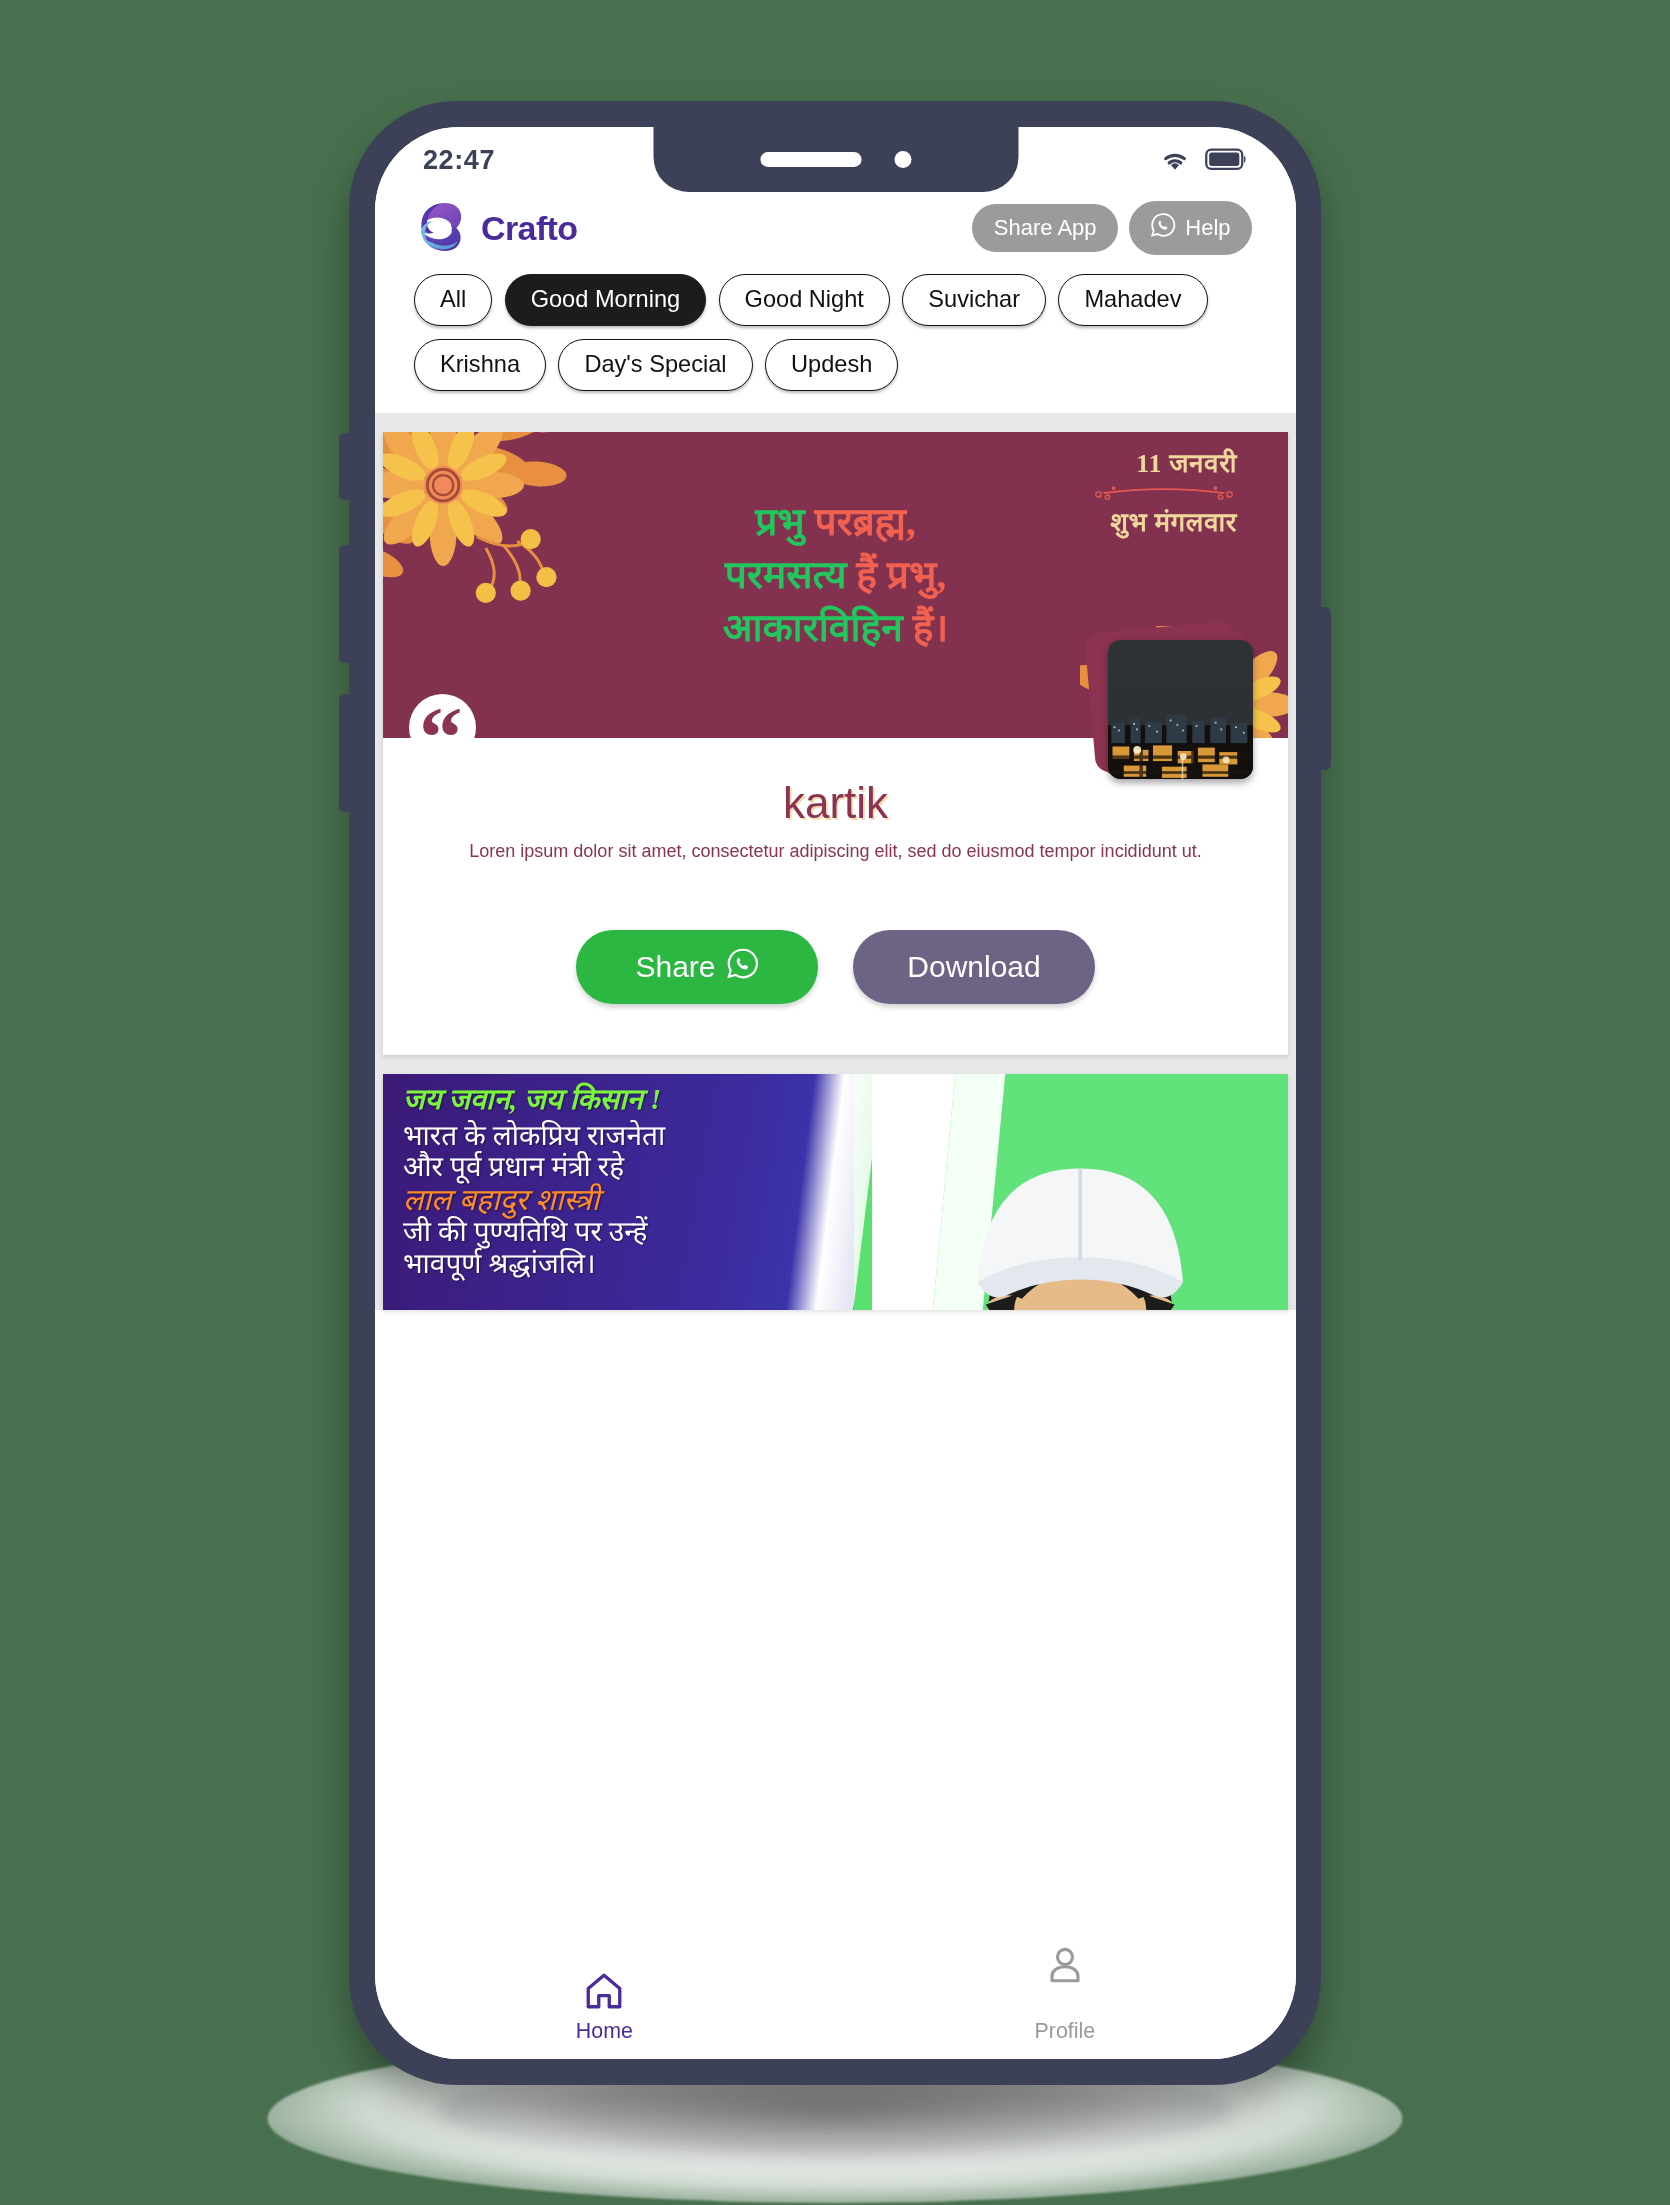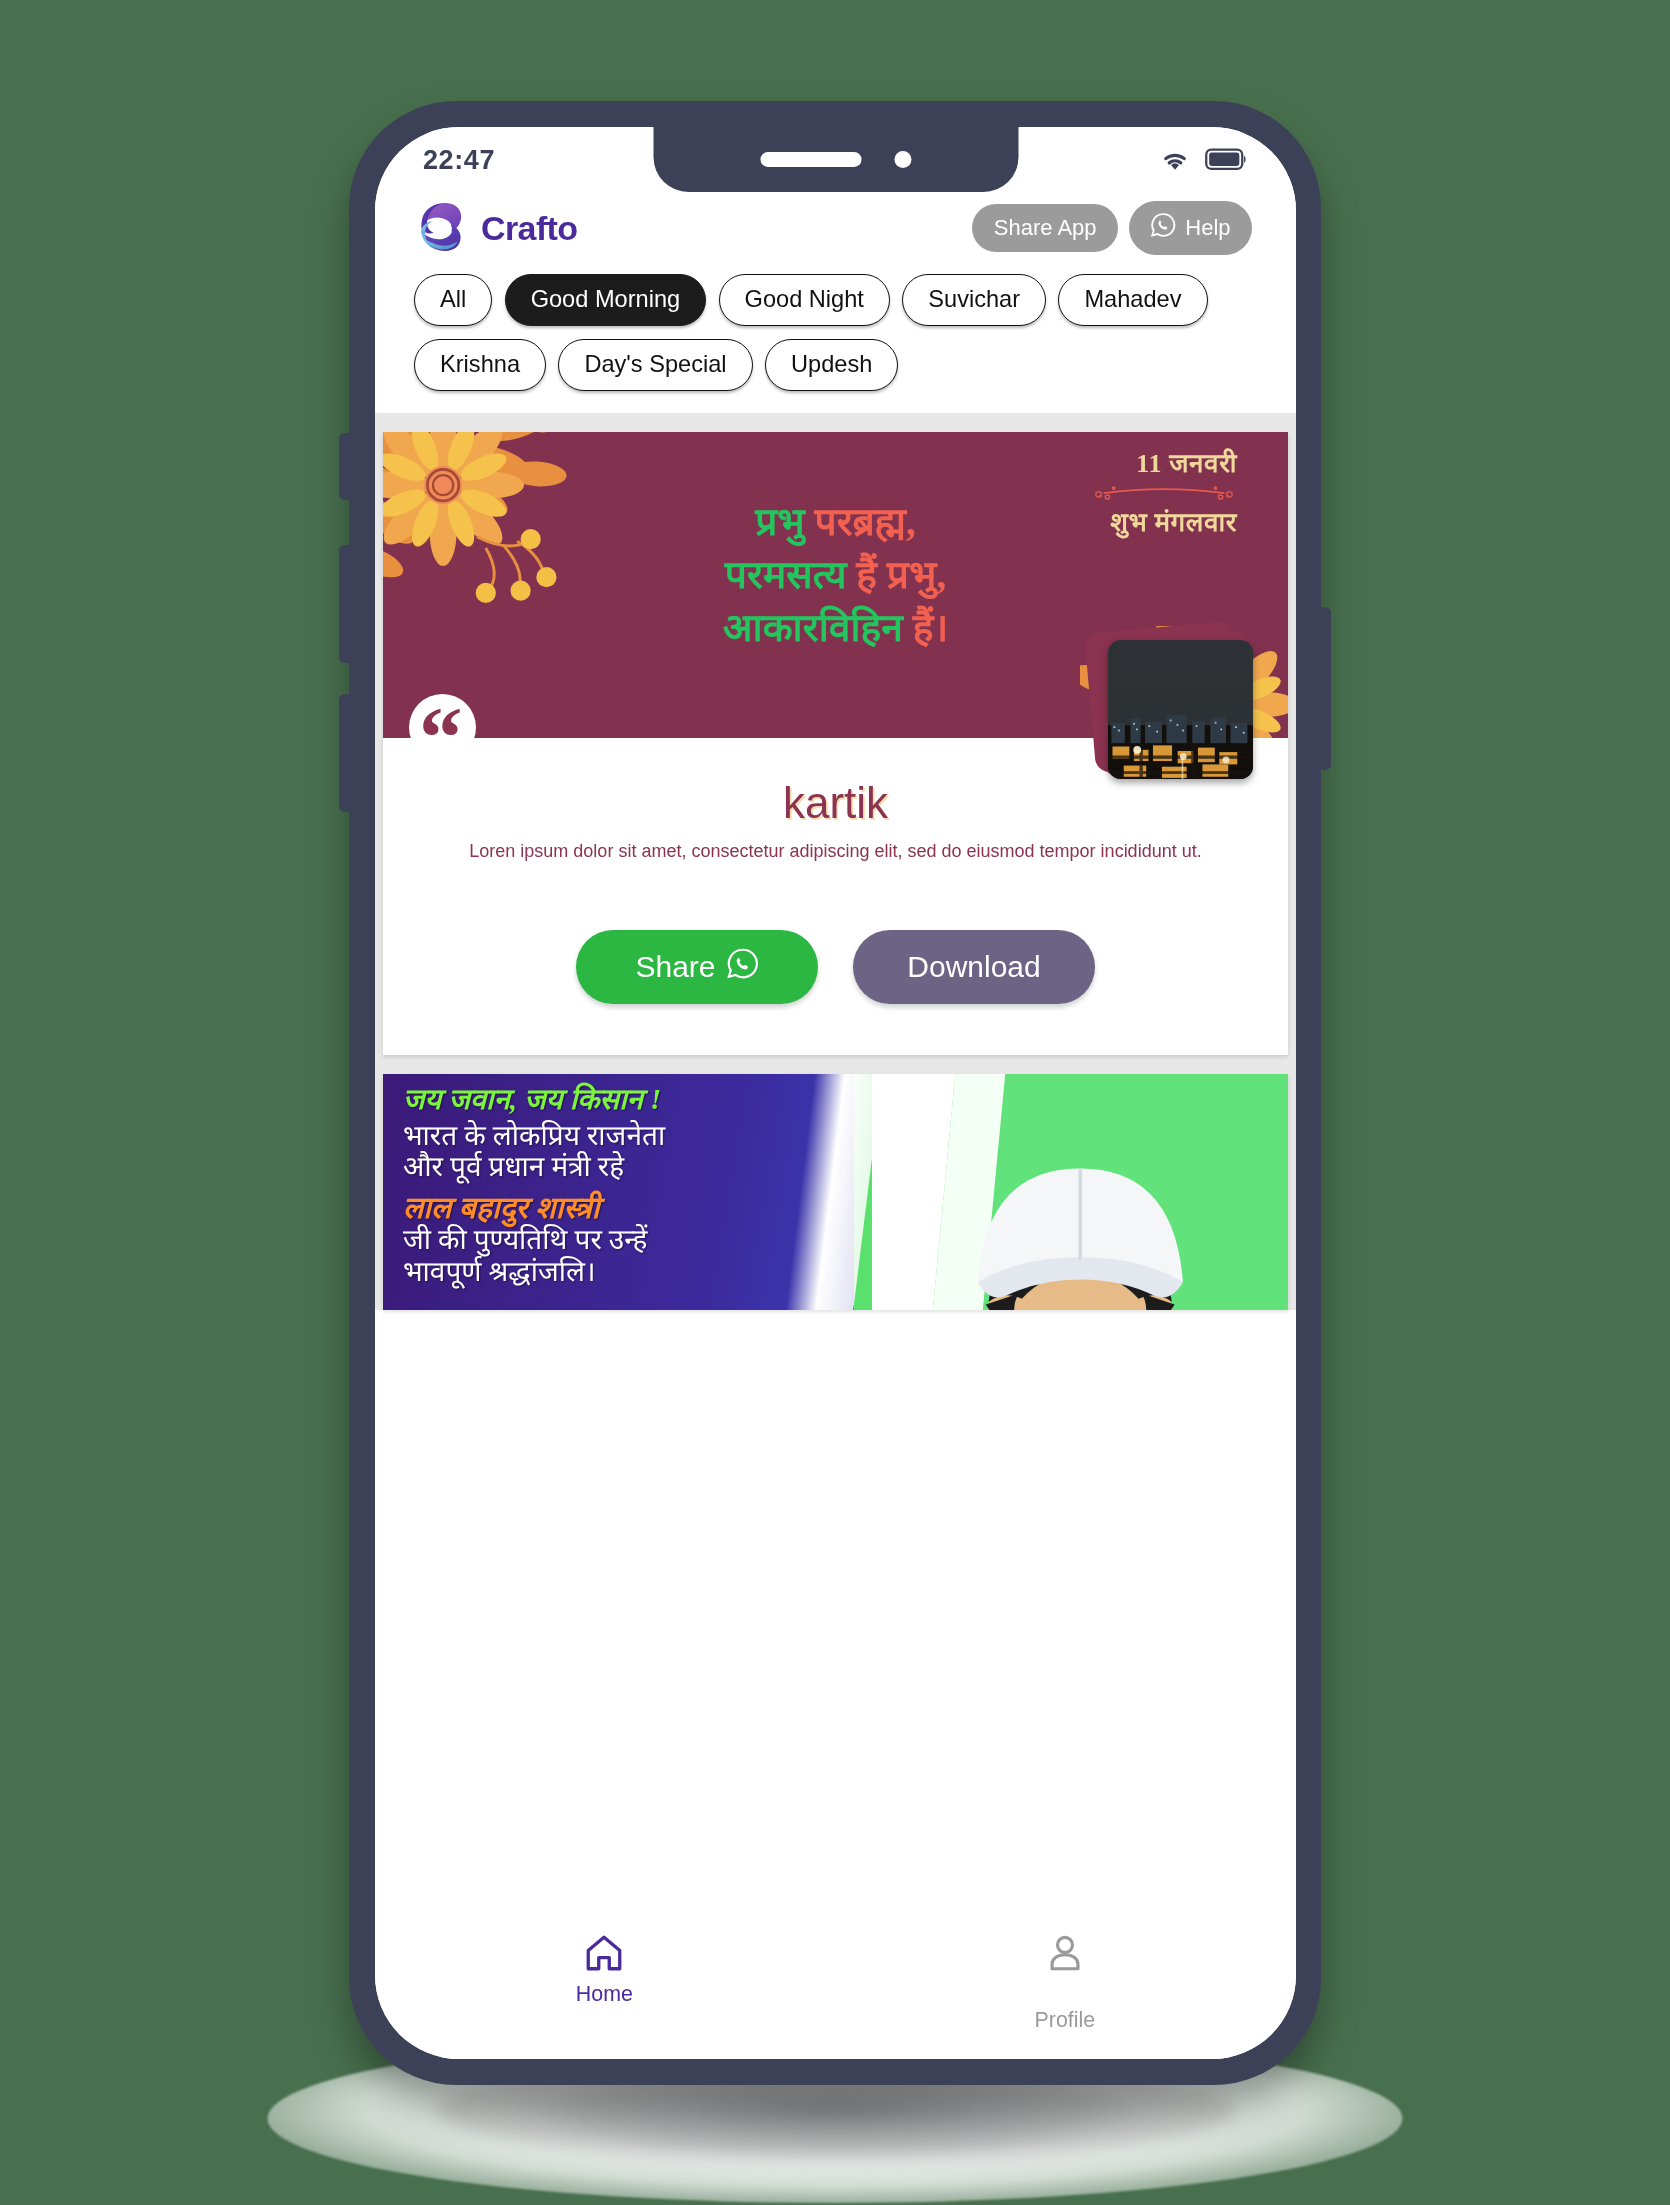--- a/index.html
+++ b/index.html
@@ -191,30 +191,30 @@
     background:linear-gradient(90deg,rgba(255,255,255,0) 0%,#ffffff 45%,rgba(255,255,255,.85) 100%);
     transform:rotate(7deg);
   }
   #banner-text{
     position:absolute;left:20px;top:9px;width:58%;
     font-family:"Liberation Serif","DejaVu Serif",serif;line-height:1.12;
   }
   #banner-head{font-size:29px;font-weight:bold;font-style:italic;color:#7cf43d;
     text-shadow:1.1px 1.1px 1.7px rgba(0,0,0,.45);margin-bottom:4.5px;}
   .banner-line{font-size:28px;color:#fff;text-shadow:1.1px 1.1px 1.7px rgba(0,0,0,.4);}
-  .banner-name{font-size:30px;font-weight:bold;font-style:italic;color:#ff8c28;
-    text-shadow:1.1px 1.1px 1.7px rgba(0,0,0,.45);margin-top:8px;}
+  .banner-name{font-size:30px;font-weight:normal;font-style:italic;color:#ff8c28;
+    text-shadow:1.1px 1.1px 1.7px rgba(0,0,0,.45);}
   #portrait{
     position:absolute;right:0;top:0;width:46%;height:100%;overflow:hidden;
   }
 
   
   #bottom-nav{
     position:absolute;left:0;right:0;bottom:0;height:112px;background:#fff;
-    display:flex;align-items:flex-start;justify-content:space-around;
+    display:flex;align-items:flex-end;justify-content:space-around;
     padding-bottom:14.6px;z-index:30;
   }
   .nav-item{display:flex;flex-direction:column;align-items:center;gap:5.6px;cursor:pointer;}
   .nav-label{font-size:21.4px;}
   .nav-item.active .nav-label{color:#4b2b9c;}
   .nav-item.inactive .nav-label{color:#9a9a9a;margin-top:26px;}
 </style>
 </head>
 <body>
 

